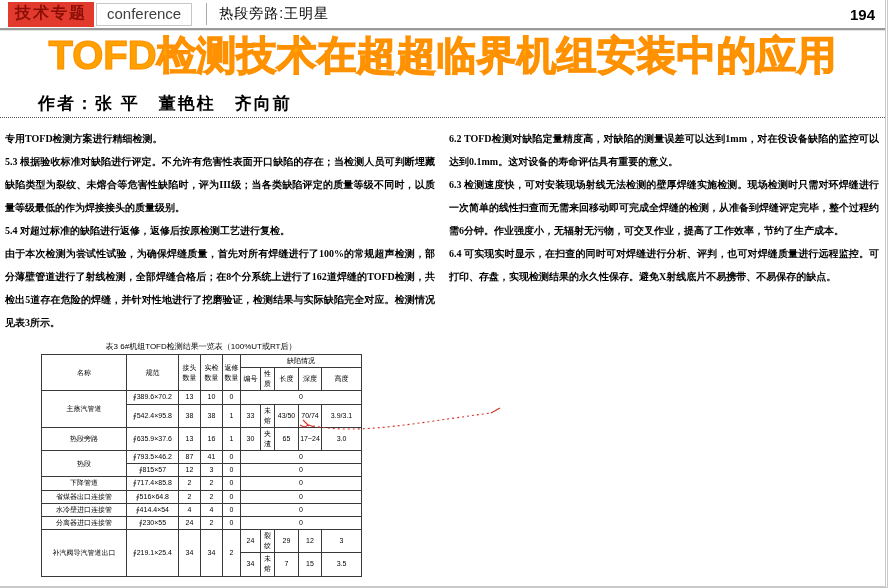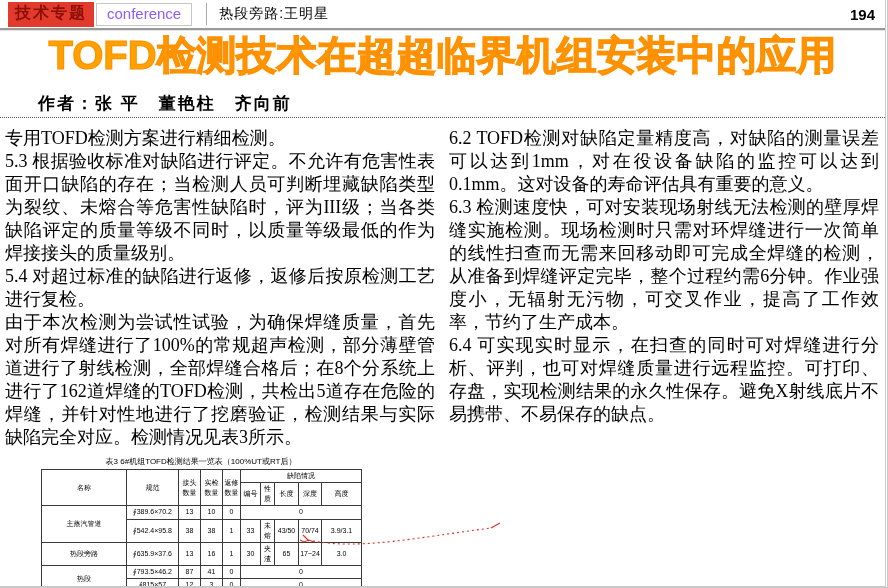--- a/index.html
+++ b/index.html
@@ -3,37 +3,37 @@
 <meta charset="utf-8">
 <style>
   html,body{margin:0;padding:0;background:#fff;}
   .page{position:relative;width:888px;height:588px;background:#fff;overflow:hidden;
         font-family:"Liberation Sans",sans-serif;color:#000;box-sizing:border-box;
         border-right:3px double #c9c9c9;border-bottom:2px solid #c9c9c9;}
   
   .hdr{display:flex;align-items:center;height:24px;padding:2px 10px 0 8px;}
   .badge{background:#e23b2e;color:#8c0f07;font-weight:bold;font-size:16px;
          padding:1px 7px 3px;letter-spacing:2px;}
-  .conf{border:1px solid #c6c6c6;color:#8b5cf6;font-size:15px;padding:1px 10px 3px;
+  .conf{border:1px solid #c6c6c6;color:#404040;font-size:15px;padding:1px 10px 3px;
         margin-left:2px;}
   .vdiv{width:1px;height:22px;background:#aaa;margin:0 12px 0 14px;}
   .editor{font-size:14px;letter-spacing:1px;}
   .spacer{flex:1;}
   .pageno{font-weight:bold;font-size:15px;}
   .hrule{height:2px;background:#9a9a9a;border-bottom:1px solid #e2e2e2;margin-top:2px;}
   
   .title{margin:1px 0 14px;text-align:center;font-size:40px;font-weight:900;line-height:46px;
          color:#ffa200;-webkit-text-stroke:1.2px #ff9000;letter-spacing:0;}
   .authors{margin:3px 0 2px 38px;font-size:17px;font-weight:bold;letter-spacing:2px;}
   .dotted{border-bottom:1px dotted #555;}
   
   .cols{display:flex;gap:14px;padding:9px 6px 0 5px;}
   .col{width:calc(50% - 7px);}
-  .col p{margin:0;font-size:18px;line-height:23px;text-align:justify;
-         font-family:"Liberation Serif",serif;}
+  .col p{margin:0;font-size:10px;line-height:23px;text-align:justify;
+         font-family:"Liberation Serif",serif;font-weight:bold;}
   .sec-h{font-size:16px;font-weight:bold;line-height:23px;}
   
   .table-wrap{position:relative;margin:7px 0 0 36px;width:320px;}
   .caption{text-align:center;font-size:8px;margin-bottom:2px;}
   table.results{border-collapse:collapse;width:320px;table-layout:fixed;font-size:7px;
                 line-height:1.45;text-align:center;border:1px solid #222;}
   table.results td{border:1px solid #3a3a3a;padding:1px;word-break:break-all;overflow:hidden;}
   td.nw{white-space:nowrap;}
   
   .pen{position:absolute;left:250px;top:60px;width:220px;height:40px;overflow:visible;

